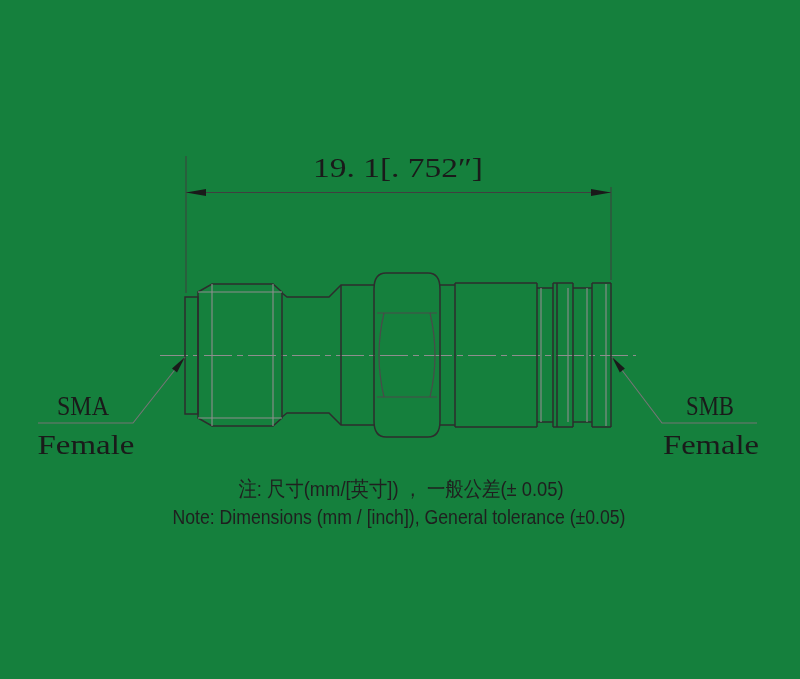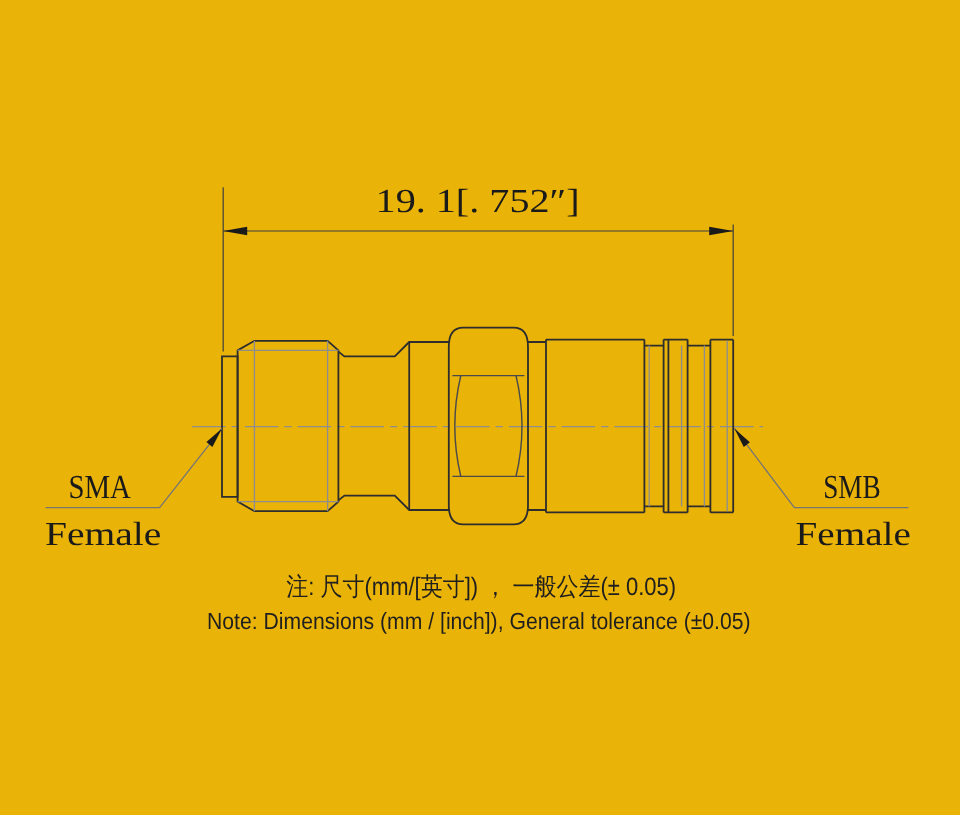--- a/index.html
+++ b/index.html
@@ -4,21 +4,21 @@
 <style>
   html, body {
     margin: 0;
     padding: 0;
     background: #ffffff;
   }
   .canvas {
     position: relative;
     width: 800px;
     height: 679px;
-    background: #eab308;
+    background: #15803d;
     overflow: hidden;
     font-family: "Liberation Sans", "DejaVu Sans", sans-serif;
   }
   svg { display: block; }
 
   .stroke-strong {
     fill: none;
     stroke: #2d2d2d;
     stroke-width: 1.5;
     stroke-linejoin: miter;

